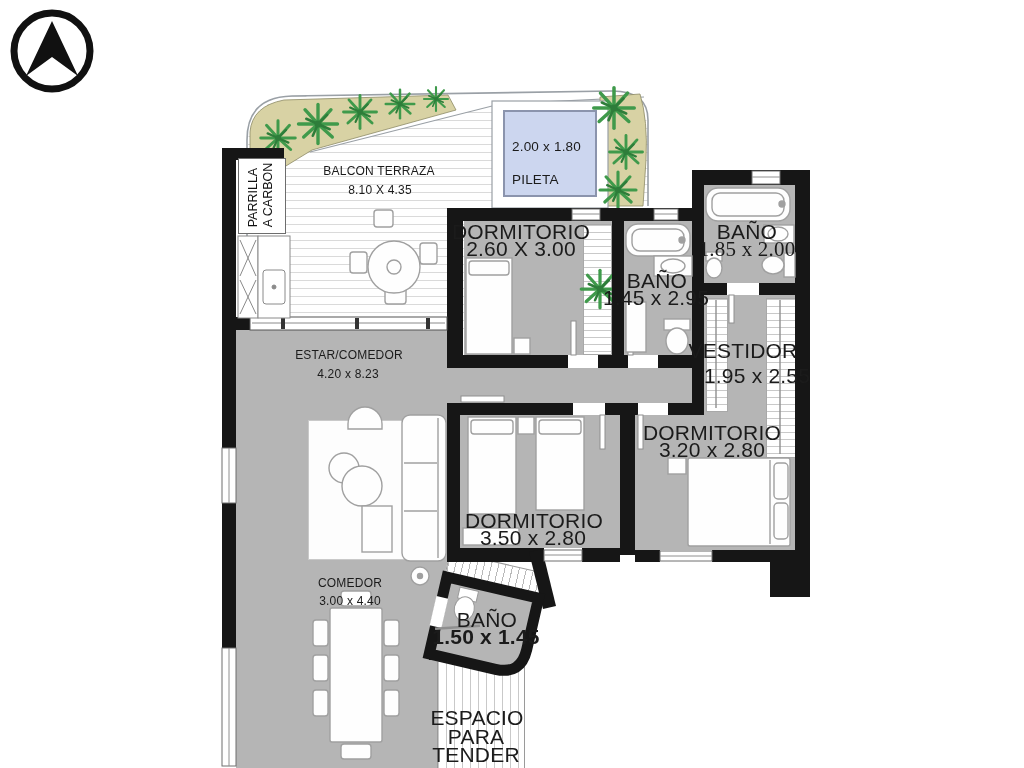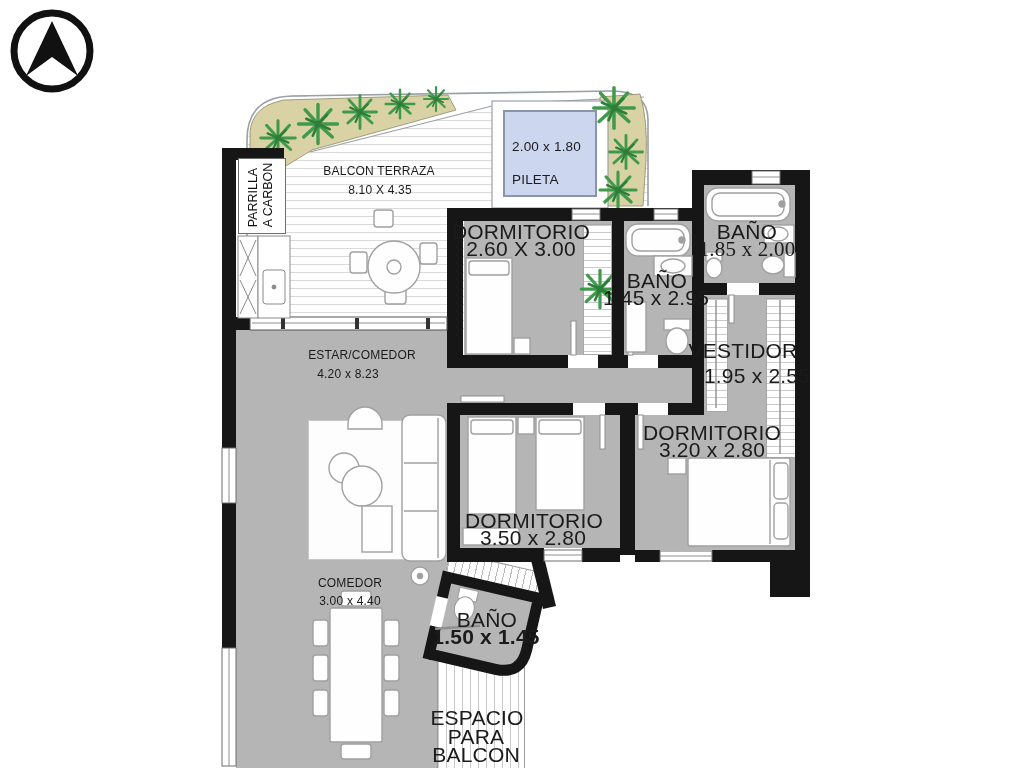--- a/index.html
+++ b/index.html
@@ -316,32 +316,32 @@
 
   <div class="lbl" style="left:657px;top:281px;">BAÑO</div>
   <div class="lbl" style="left:656px;top:298px;">1.45 x 2.95</div>
 
   <div class="lbl" style="left:747px;top:232px;">BAÑO</div>
   <div class="lbl" style="left:747px;top:249px;font-family:Liberation Serif, serif;">1.85 x 2.00</div>
 
   <div class="lbl" style="left:743px;top:351px;">VESTIDOR</div>
   <div class="lbl" style="left:743px;top:376px;padding-left:28px;">1.95 x 2.55</div>
 
-  <div class="lbl big" style="left:349px;top:355px;margin-left:13px;">ESTAR/COMEDOR</div>
+  <div class="lbl big" style="left:349px;top:355px;">ESTAR/COMEDOR</div>
   <div class="lbl big" style="left:348px;top:374px;">4.20 x 8.23</div>
 
   <div class="lbl" style="left:712px;top:433px;">DORMITORIO</div>
   <div class="lbl" style="left:712px;top:450px;">3.20 x 2.80</div>
 
   <div class="lbl" style="left:534px;top:521px;">DORMITORIO</div>
   <div class="lbl" style="left:533px;top:538px;">3.50 x 2.80</div>
 
   <div class="lbl big" style="left:350px;top:583px;">COMEDOR</div>
   <div class="lbl big" style="left:350px;top:601px;">3.00 x 4.40</div>
 
   <div class="lbl" style="left:487px;top:620px;">BAÑO</div>
   <div class="lbl" style="left:486px;top:637px;font-weight:bold;">1.50 x 1.45</div>
 
   <div class="lbl" style="left:477px;top:718px;">ESPACIO</div>
   <div class="lbl" style="left:476px;top:737px;">PARA</div>
-  <div class="lbl" style="left:476px;top:755px;">BALCON</div>
+  <div class="lbl" style="left:476px;top:755px;">TENDER</div>
 
 </div>
 
 </body></html>

